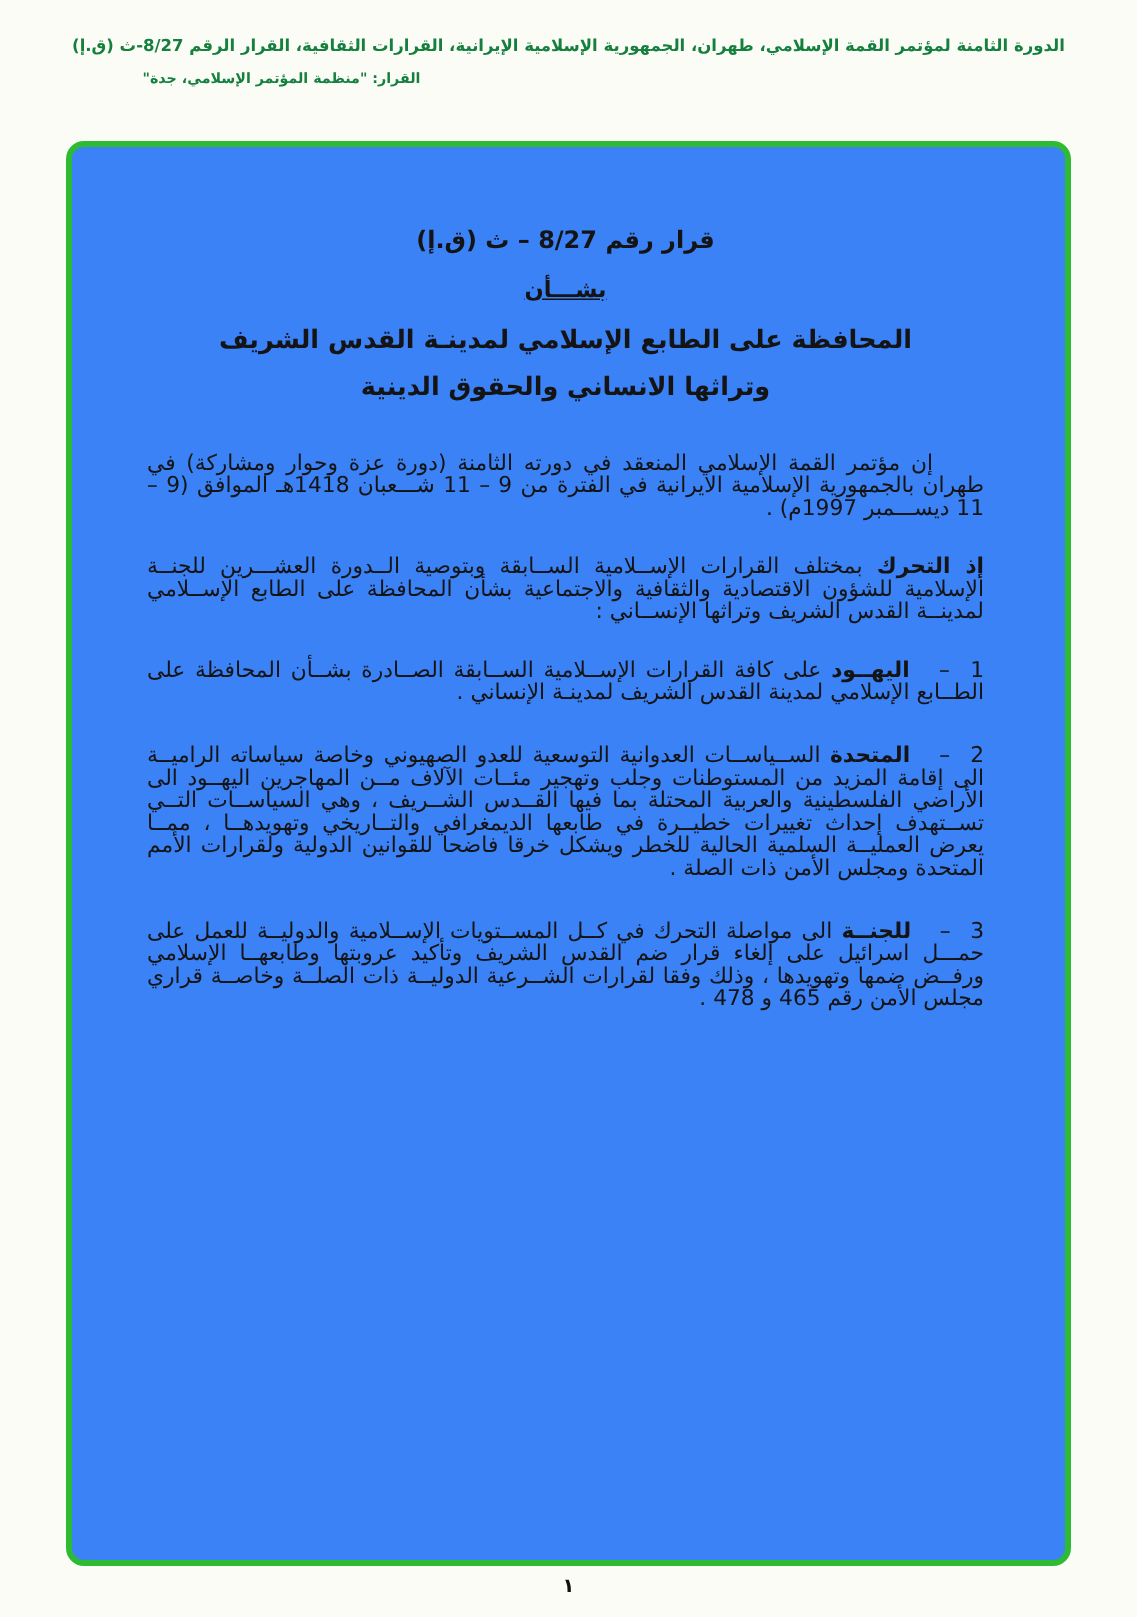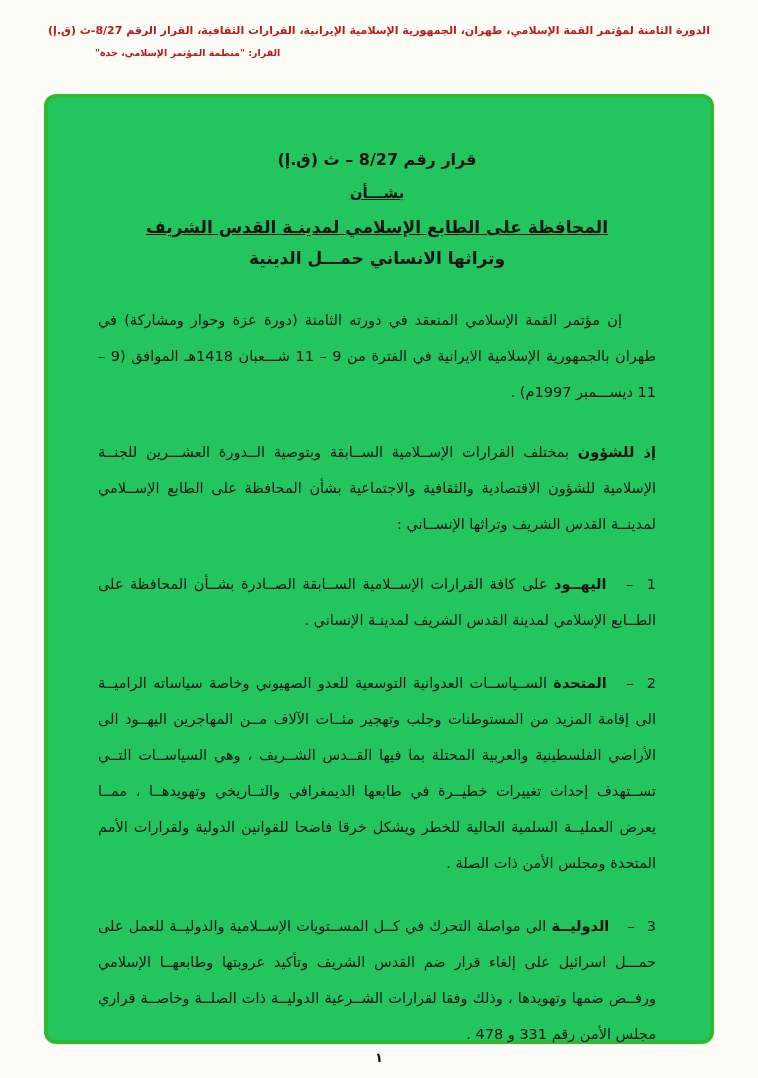--- a/index.html
+++ b/index.html
@@ -13,21 +13,21 @@
     overflow: hidden;
     color: #141414;
   }
   .header {
     position: absolute;
     top: 24px;
     left: 0;
     right: 0;
     text-align: center;
     direction: rtl;
-    color: #b91c1c;
+    color: #15803d;
   }
   .header-line1 {
     font-size: 11px;
     font-weight: bold;
     padding: 0 40px;
   }
   .header-line2 {
     position: absolute;
     top: 23px;
     left: 95px;
@@ -37,41 +37,41 @@
     white-space: nowrap;
   }
   .doc-frame {
     position: absolute;
     left: 44px;
     top: 94px;
     width: 670px;
     height: 950px;
     border: 4px solid #2fba34;
     border-radius: 12px;
-    background: #22c55e;
+    background: #3b82f6;
   }
   .doc-content {
     position: absolute;
     top: 52px;
     right: 54px;
     left: 50px;
     direction: rtl;
     text-align: justify;
   }
   .titles {
     text-align: center;
     margin-bottom: 34px;
   }
   .title-1 { font-size: 16px; font-weight: bold; margin-bottom: 15px; }
   .title-2 { font-size: 15px; font-weight: bold; margin-bottom: 15px; text-decoration: underline; }
-  .title-3 { font-size: 17px; font-weight: bold; margin-bottom: 11px; text-decoration: underline; }
+  .title-3 { font-size: 17px; font-weight: bold; margin-bottom: 11px; }
   .title-4 { font-size: 17px; font-weight: bold; }
   .para {
     font-size: 14.5px;
-    line-height: 36px;
+    line-height: 15px;
     margin: 0 0 24px 0;
     text-align: justify;
   }
   .para.indent { text-indent: 34px; }
   .lead { font-weight: bold; }
   .item { margin-bottom: 27px; }
   .item .num { margin-left: 7px; }
   .item .dash { margin-left: 13px; }
   .page-number {
     position: absolute;
@@ -97,49 +97,49 @@
     </div>
   </div>
 
   <div class="doc-frame">
     <div class="doc-content">
 
       <div class="titles">
         <div class="title-1">قرار رقم 8/27 – ث (ق.إ)</div>
         <div class="title-2">بشـــأن</div>
         <div class="title-3">المحافظة على الطابع الإسلامي لمدينـة القدس الشريف</div>
-        <div class="title-4">وتراثها الانساني حمـــل الدينية</div>
+        <div class="title-4">وتراثها الانساني والحقوق الدينية</div>
       </div>
 
       <p class="para indent">إن مؤتمر القمة الإسلامي المنعقد في دورته الثامنة (دورة عزة وحوار ومشاركة) في طهران بالجمهورية الإسلامية الايرانية في الفترة من 9 – 11 شـــعبان 1418هـ الموافق (9 – 11 ديســـمبر 1997م) .</p>
 
       <p class="para">
-        <span class="lead">إذ للشؤون</span>
+        <span class="lead">إذ التحرك</span>
         <span>بمختلف القرارات الإســلامية الســابقة وبتوصية الــدورة العشـــرين للجنــة الإسلامية للشؤون الاقتصادية والثقافية والاجتماعية بشأن المحافظة على الطابع الإســلامي لمدينــة القدس الشريف وتراثها الإنســاني :</span>
       </p>
 
       <p class="para item">
         <span class="num">1</span>
         <span class="dash">–</span>
         <span class="lead">اليهــود</span>
         <span>على كافة القرارات الإســلامية الســابقة الصــادرة بشــأن المحافظة على الطــابع الإسلامي لمدينة القدس الشريف لمدينـة الإنساني .</span>
       </p>
 
       <p class="para item">
         <span class="num">2</span>
         <span class="dash">–</span>
         <span class="lead">المتحدة</span>
         <span>الســياســات العدوانية التوسعية للعدو الصهيوني وخاصة سياساته الراميــة الى إقامة المزيد من المستوطنات وجلب وتهجير مئــات الآلاف مــن المهاجرين اليهــود الى الأراضي الفلسطينية والعربية المحتلة بما فيها القــدس الشــريف ، وهي السياســات التــي تســتهدف إحداث تغييرات خطيــرة في طابعها الديمغرافي والتــاريخي وتهويدهــا ، ممــا يعرض العمليــة السلمية الحالية للخطر ويشكل خرقا فاضحا للقوانين الدولية ولقرارات الأمم المتحدة ومجلس الأمن ذات الصلة .</span>
       </p>
 
       <p class="para item">
         <span class="num">3</span>
         <span class="dash">–</span>
-        <span class="lead">الدوليــة</span>
-        <span>الى مواصلة التحرك في كــل المســتويات الإســلامية والدوليــة للعمل على حمـــل اسرائيل على إلغاء قرار ضم القدس الشريف وتأكيد عروبتها وطابعهــا الإسلامي ورفــض ضمها وتهويدها ، وذلك وفقا لقرارات الشــرعية الدوليــة ذات الصلــة وخاصــة قراري مجلس الأمن رقم 331 و 478 .</span>
+        <span class="lead">للجنــة</span>
+        <span>الى مواصلة التحرك في كــل المســتويات الإســلامية والدوليــة للعمل على حمـــل اسرائيل على إلغاء قرار ضم القدس الشريف وتأكيد عروبتها وطابعهــا الإسلامي ورفــض ضمها وتهويدها ، وذلك وفقا لقرارات الشــرعية الدوليــة ذات الصلــة وخاصــة قراري مجلس الأمن رقم 465 و 478 .</span>
       </p>
 
     </div>
   </div>
 
   <div class="page-number">١</div>
 
 </div>
 
 </body></html>

